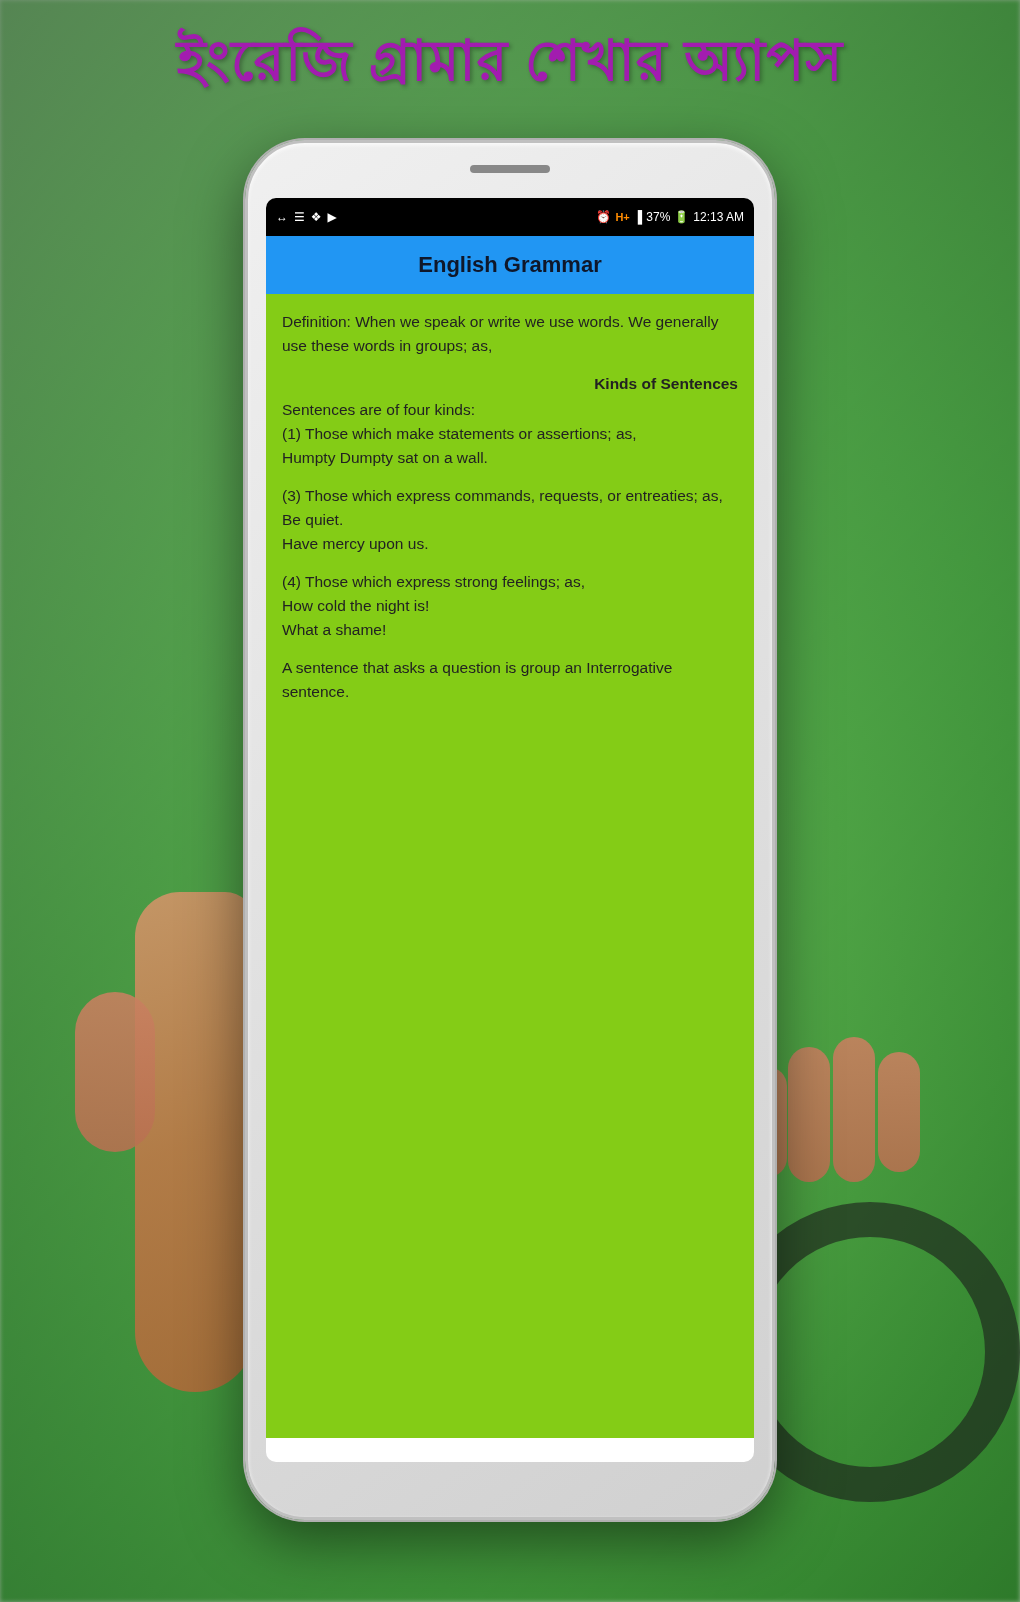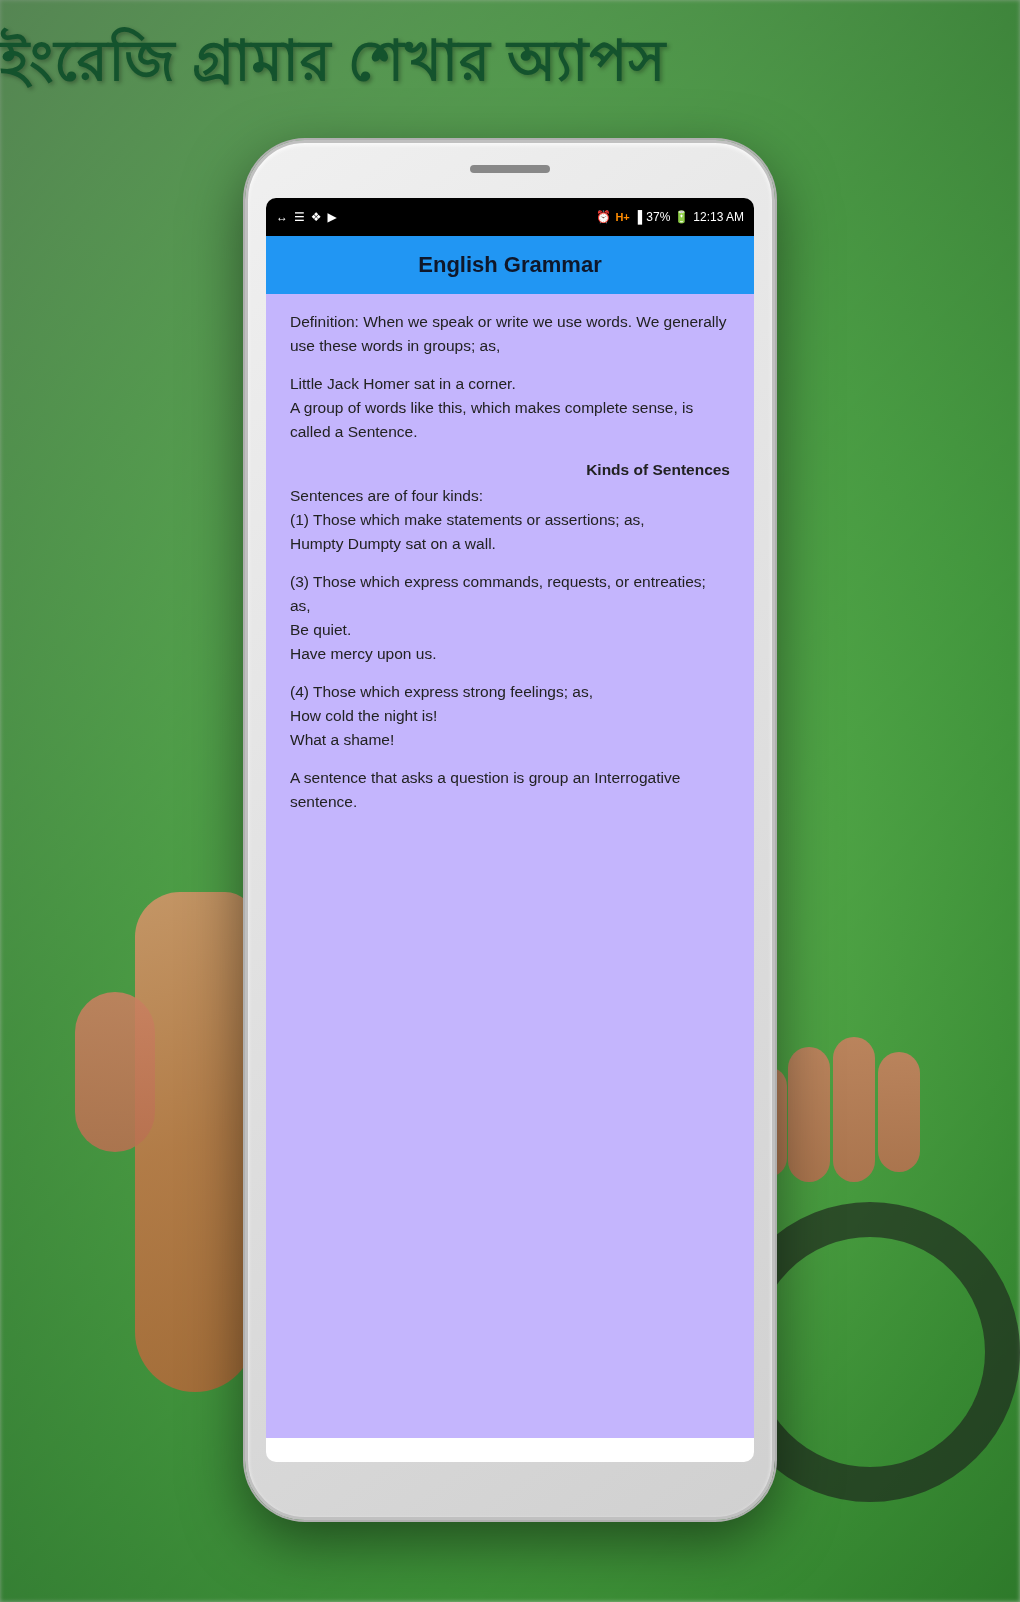--- a/index.html
+++ b/index.html
@@ -37,24 +37,24 @@
       border: 35px solid #1a1a1a;
       opacity: 0.6;
     }
 
     
     .bengali-title {
       position: absolute;
       top: 18px;
       left: 0;
       right: 0;
-      text-align: left;
+      text-align: center;
       font-size: 56px;
       font-weight: 900;
-      color: #14532d;
+      color: #a21caf;
       text-shadow: 2px 2px 4px rgba(0,0,0,0.3);
       z-index: 10;
       font-family: Arial, sans-serif;
       letter-spacing: 1px;
     }
 
     
     .phone-container {
       position: absolute;
       top: 140px;
@@ -150,22 +150,22 @@
     }
 
     .sub-header-text {
       color: #fff;
       font-size: 18px;
       font-weight: 500;
     }
 
     
     .content-area {
-      padding: 16px 24px;
-      background: #c4b5fd;
+      padding: 16px 16px;
+      background: #84cc16;
       overflow-y: auto;
       height: calc(100% - 120px);
       font-size: 15.5px;
       line-height: 1.55;
       color: #222;
     }
 
     .content-area p {
       margin-bottom: 14px;
     }
@@ -213,24 +213,20 @@
         <div class="app-header-title">English Grammar</div>
       </div>
 
 
       <div class="content-area">
 
         <p>
           Definition: When we speak or write we use words. We generally use these words in groups; as,
         </p>
 
-        <p>
-          Little Jack Homer sat in a corner.<br>
-          A group of words like this, which makes complete sense, is called a Sentence.
-        </p>
 
         <p style="font-weight:bold; margin-bottom:2px;text-align:right;">
           Kinds of Sentences
         </p>
 
         <p>
           Sentences are of four kinds:<br>
           (1) Those which make statements or assertions; as,<br>
           Humpty Dumpty sat on a wall.
         </p>

